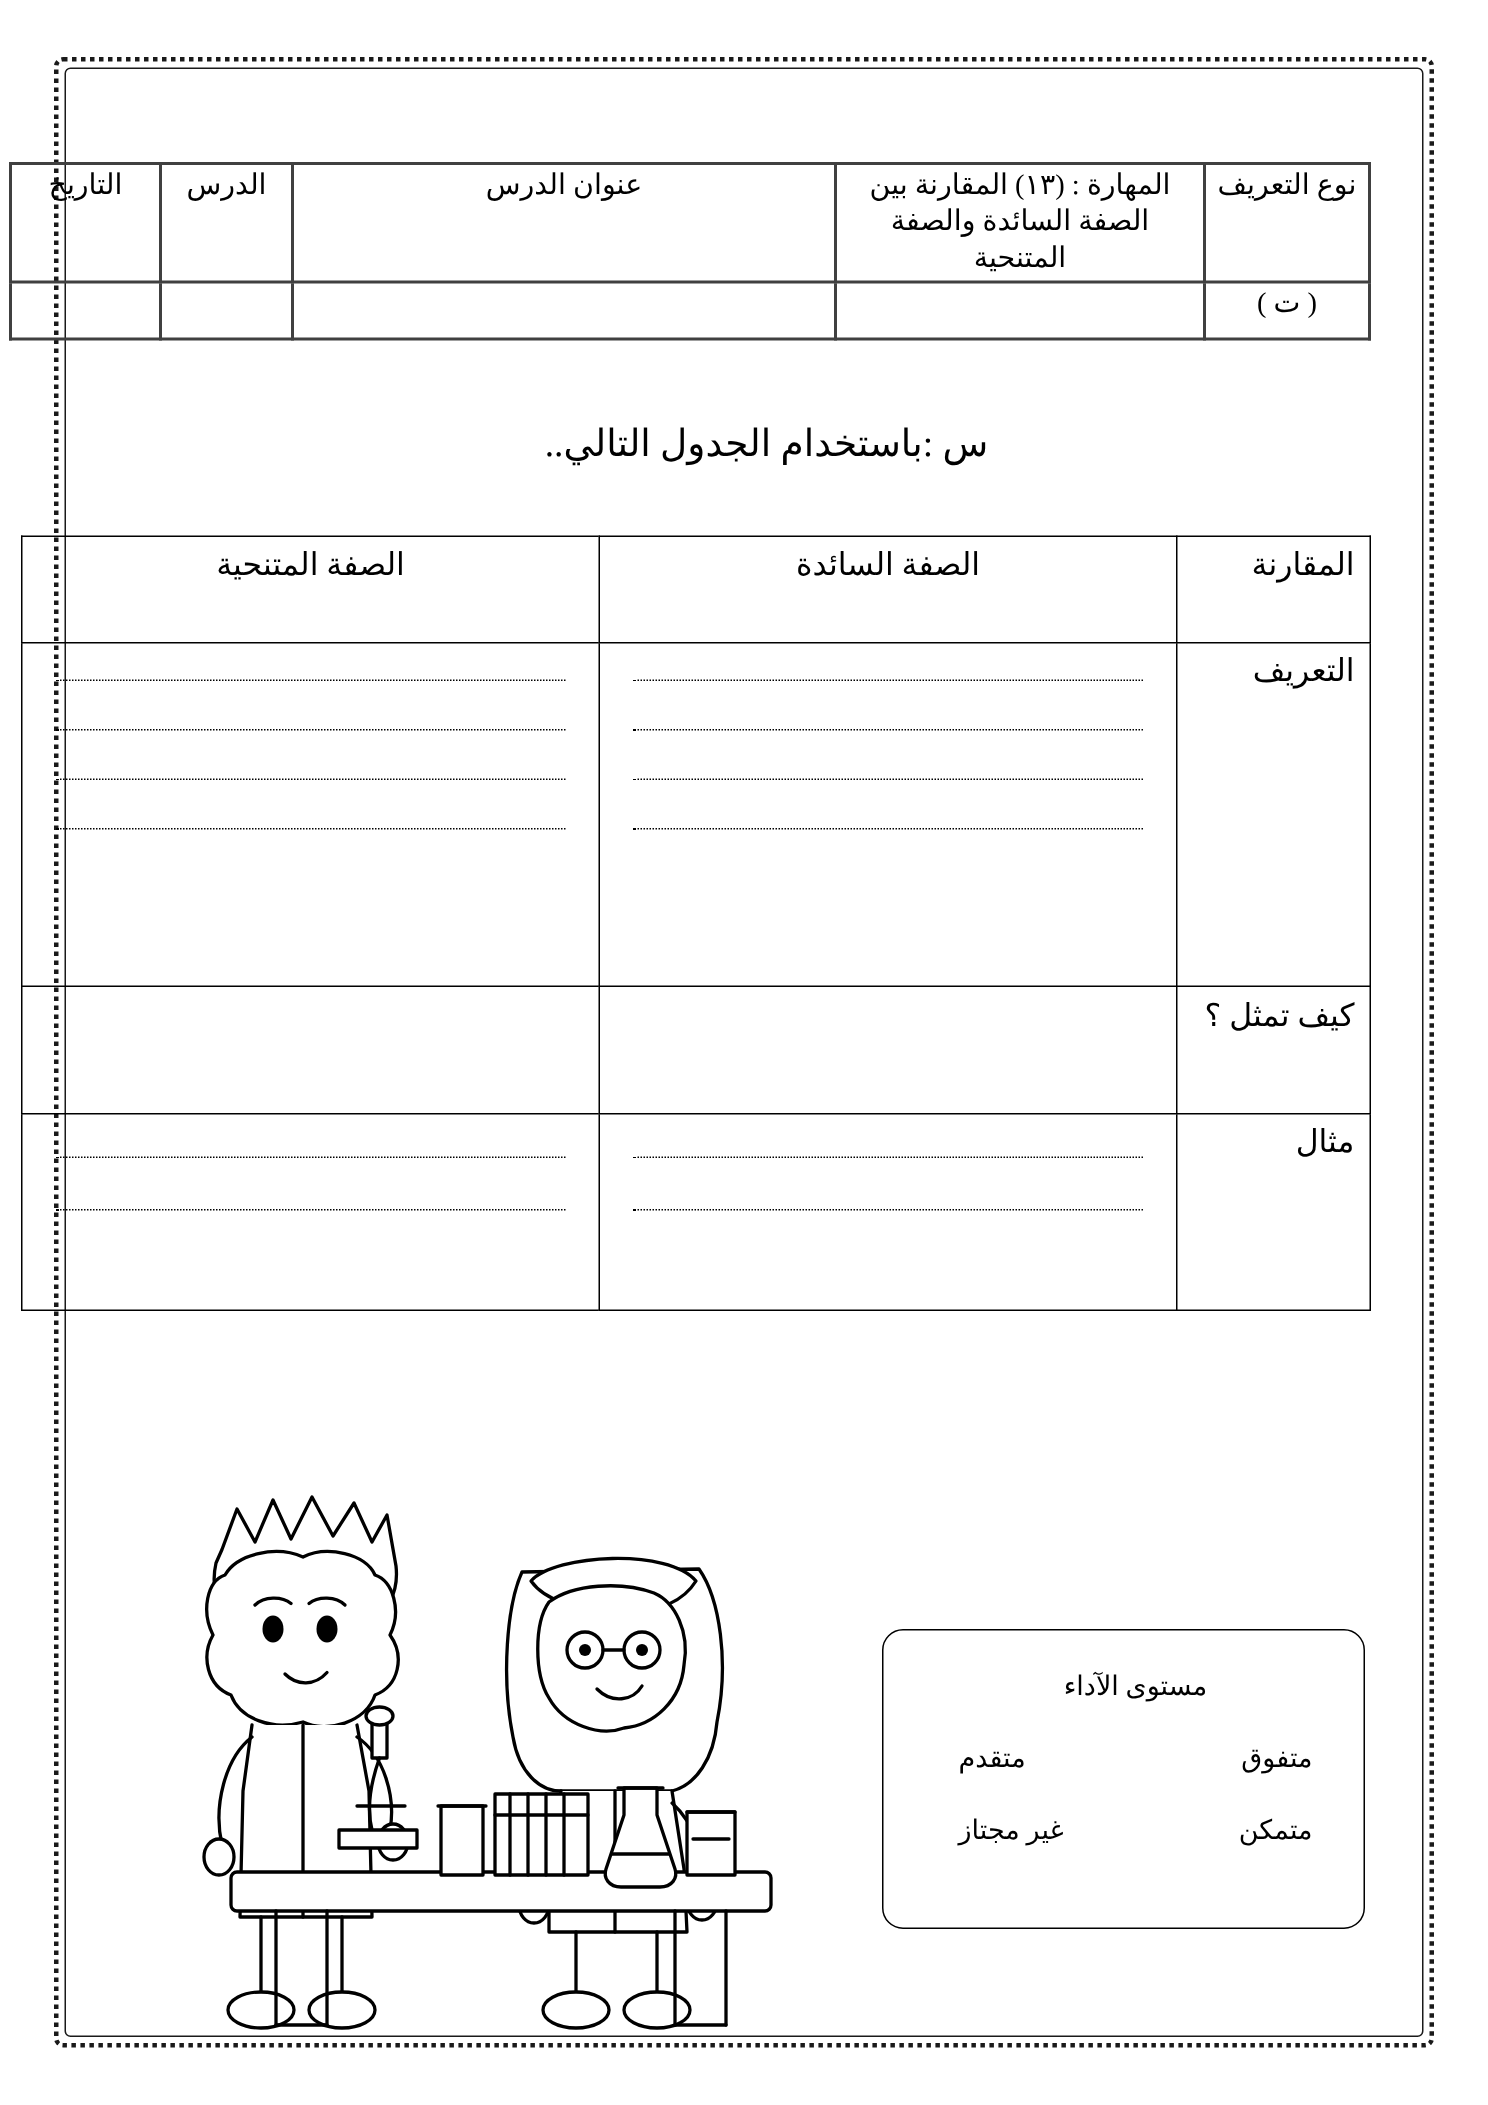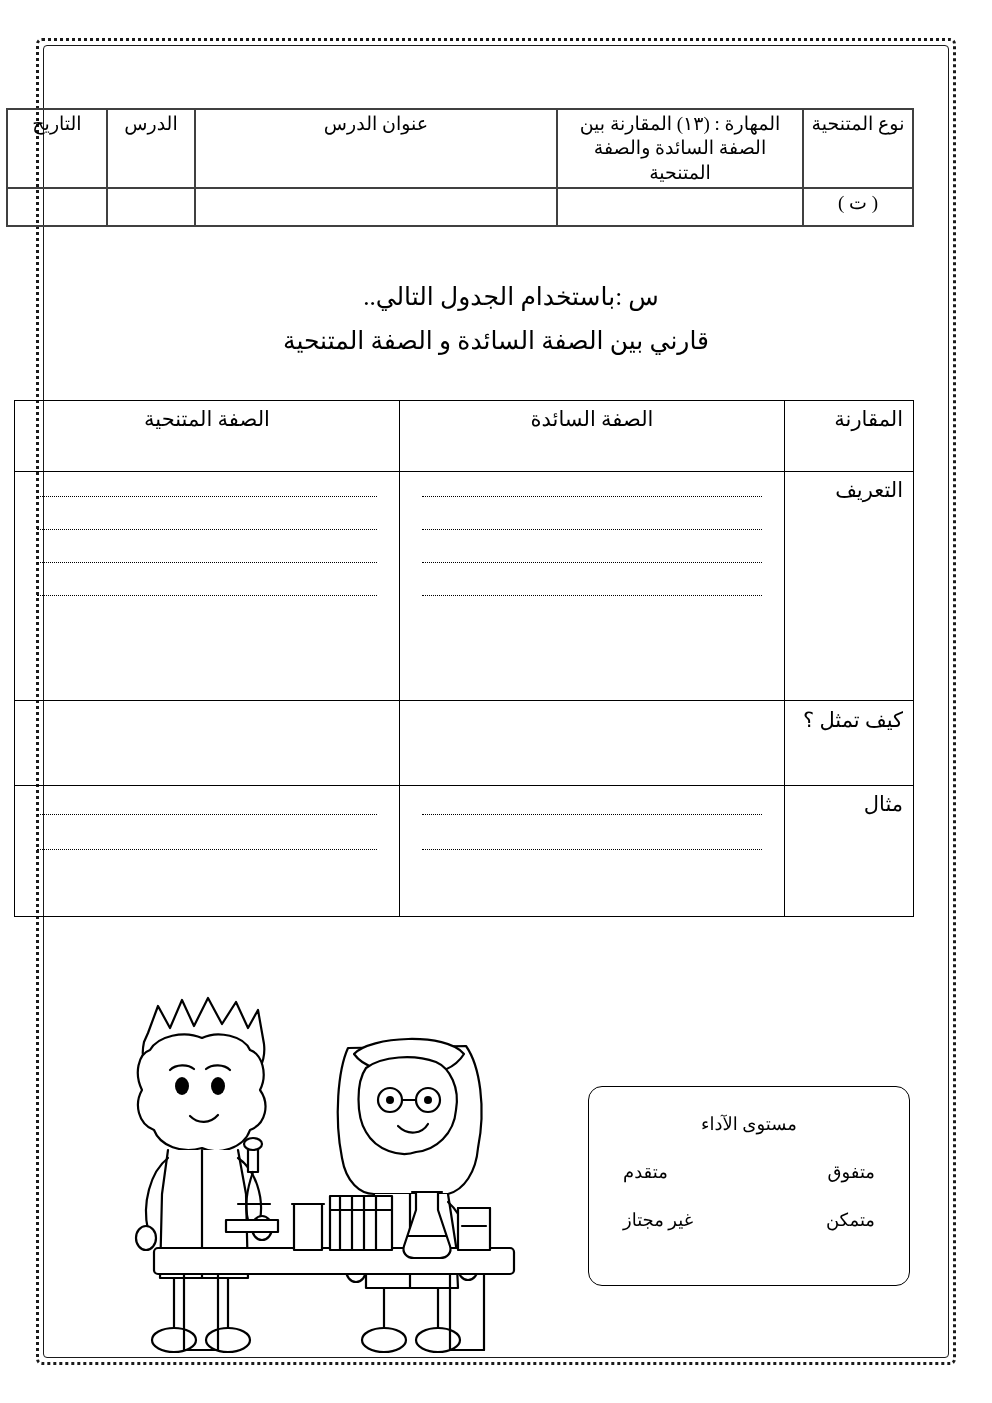--- a/index.html
+++ b/index.html
@@ -115,20 +115,21 @@
   .perf-box {
     position: absolute;
     left: 510px;
     top: 978px;
     width: 322px;
     height: 200px;
     border: 1.5px solid #000;
     border-radius: 14px;
     box-sizing: border-box;
     font-size: 18px;
+    padding-left: 16px;
   }
   .perf-title {
     text-align: center;
     margin-top: 26px;
     font-size: 18px;
   }
   .perf-row {
     display: flex;
     justify-content: space-between;
     padding: 0 34px;
@@ -148,39 +149,38 @@
 </head>
 <body>
 
 <div class="page-frame"></div>
 
 <div class="content">
 
   <table class="hdr">
     <tbody>
         <tr class="hdr-labels">
-      <td class="h-type">نوع المتنحية</td>
+      <td class="h-type">نوع التعريف</td>
       <td class="h-skill">المهارة  : (١٣)  المقارنة بين الصفة السائدة والصفة المتنحية</td>
       <td class="h-lesson">عنوان الدرس</td>
       <td class="h-day">الدرس</td>
       <td class="h-date">التاريخ</td>
     </tr>
     <tr class="hdr-values">
       <td class="h-type type-val">( ت )</td>
       <td class="h-skill"></td>
       <td class="h-lesson"></td>
       <td class="h-day"></td>
       <td class="h-date"></td>
     </tr>
   </tbody>
     </table>
 
   <div class="prompt">
     <span class="l1">س :باستخدام الجدول التالي..</span>
-    <span class="l2">قارني بين الصفة السائدة و الصفة المتنحية</span>
   </div>
 
   <table class="cmp">
     <tbody>
         <tr class="cmp-head">
       <td class="c-label">المقارنة</td>
       <td class="c-dom">الصفة السائدة</td>
       <td class="c-rec">الصفة المتنحية</td>
     </tr>
 

